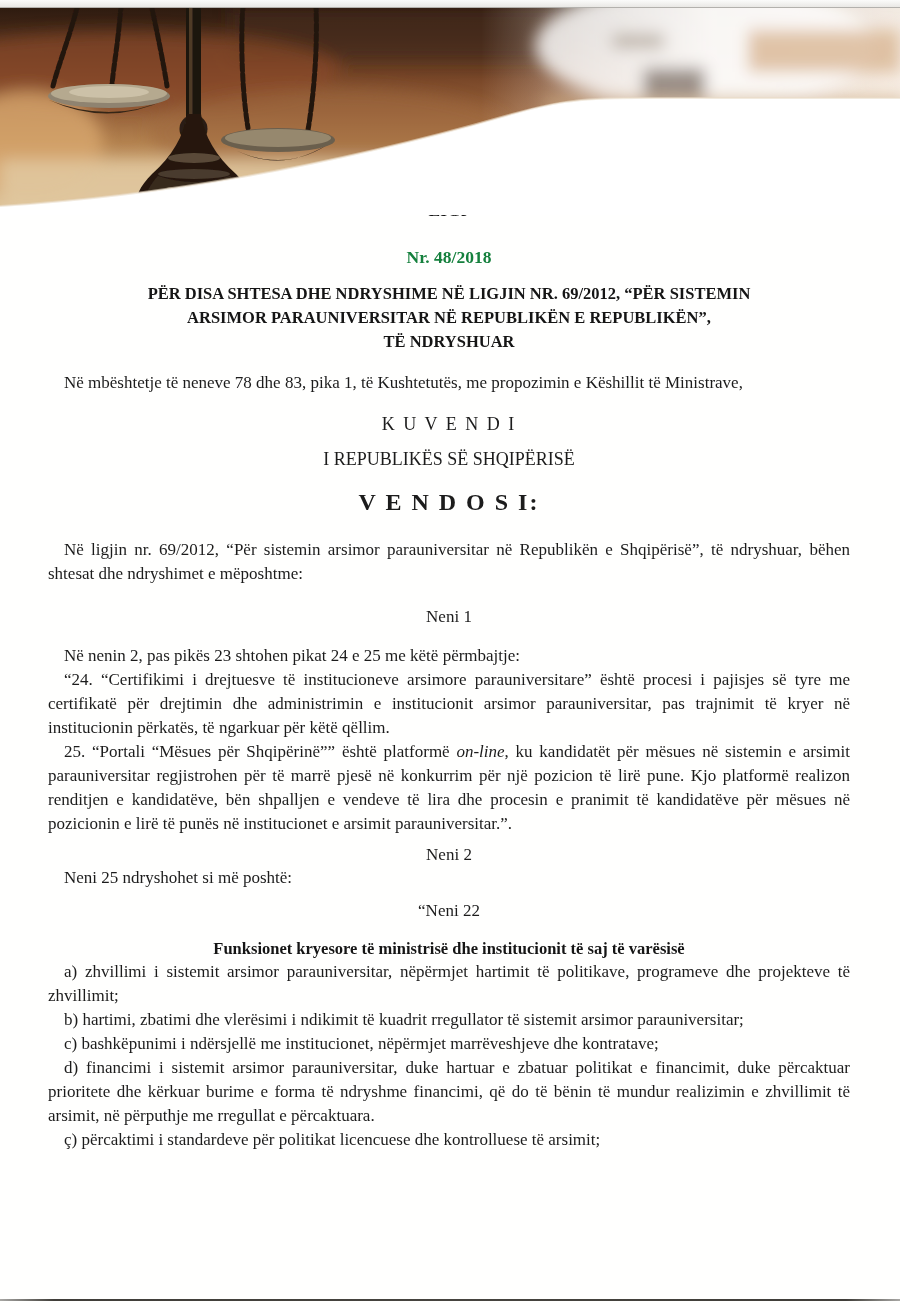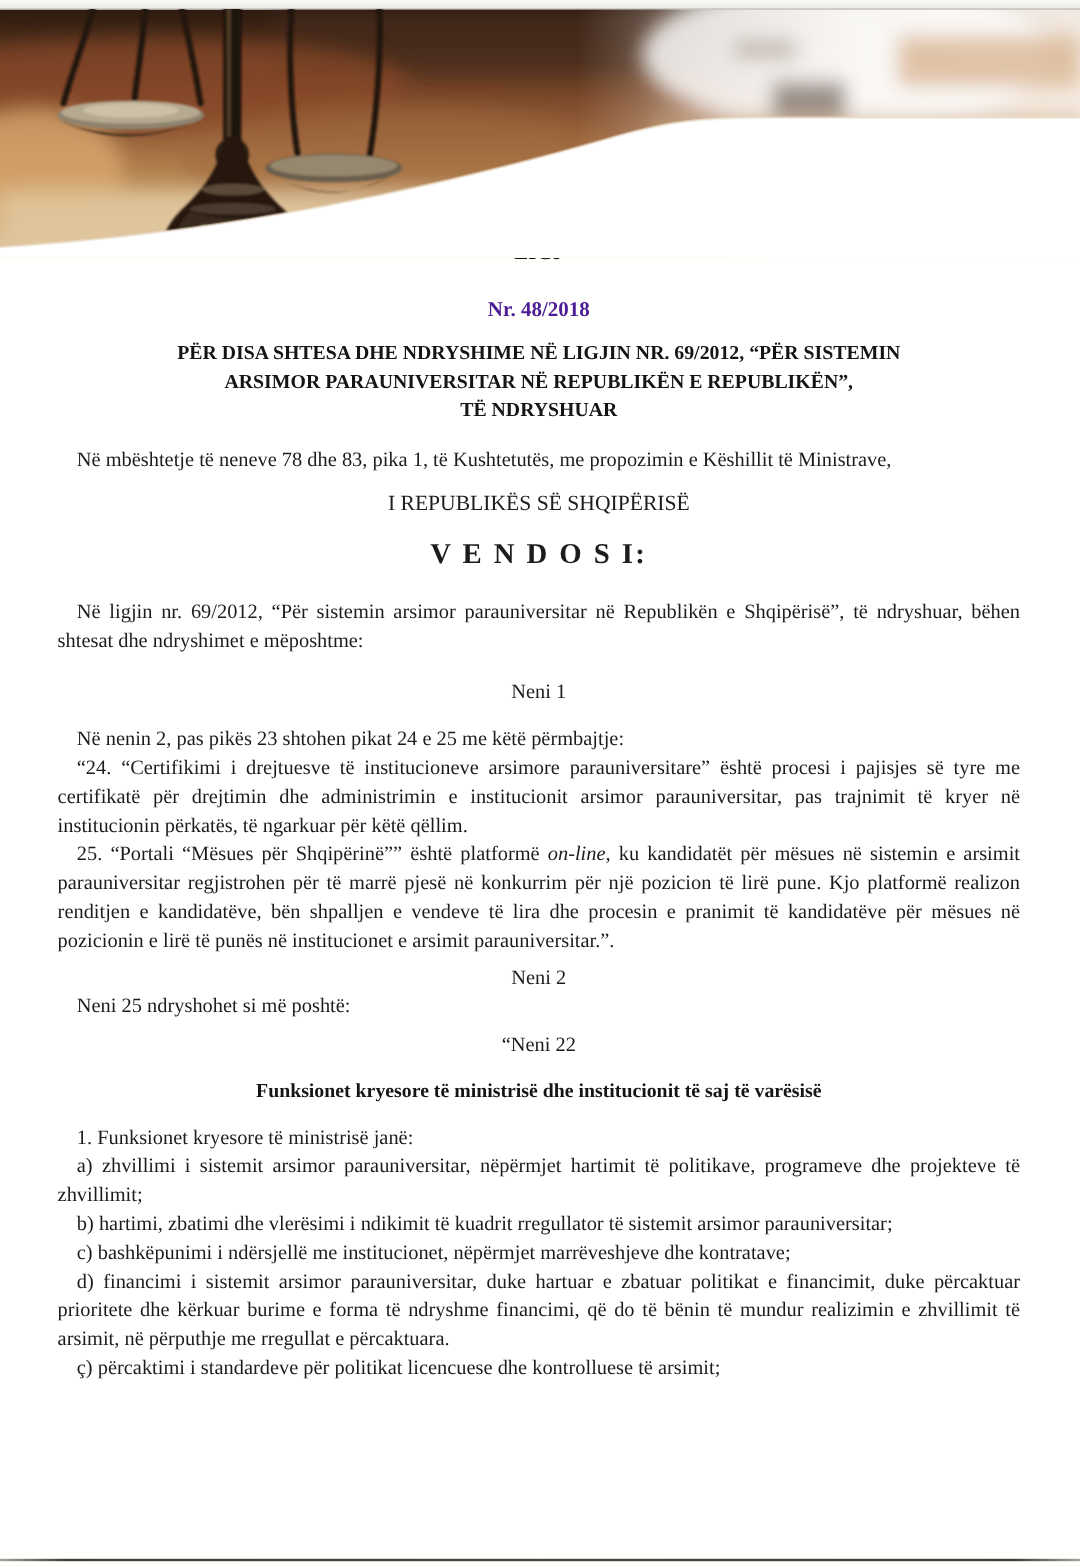--- a/index.html
+++ b/index.html
@@ -20,21 +20,21 @@
   .banner svg { display: block; }
 
   .doc { padding: 0 50px 0 48px; }
 
   .c { text-align: center; }
   .h-ligj {
     margin: -16px 0 0 0;
     font-size: 17.5px; line-height: 22px;
     font-weight: bold; color: #151515;
   }
-  .h-nr { margin: 25px 0 0 0; font-size: 17.5px; line-height: 22px; font-weight: bold; color: #4c1d95; }
+  .h-nr { margin: 25px 0 0 0; font-size: 17.5px; line-height: 22px; font-weight: bold; color: #15803d; }
   .h-title { margin: 14px 0 0 0; font-size: 16.5px; line-height: 24px; font-weight: bold; color: #151515; }
   .bt {
     margin: 0;
     font-size: 17px; line-height: 24px;
     text-align: justify;
     text-indent: 16px;
   }
   .mt-pre { margin-top: 17px; }
   .kuvendi { margin: 18px 0 0 0; font-size: 18px; line-height: 22px; letter-spacing: 2px; font-weight: normal; }
   .republika { margin: 13px 0 0 0; font-size: 18px; line-height: 22px; font-weight: normal; }
@@ -151,36 +151,36 @@
   <h2 class="h-nr c">Nr. 48/2018</h2>
 
   <div class="h-title c">
     <div>PËR DISA SHTESA DHE NDRYSHIME NË LIGJIN NR. 69/2012, “PËR SISTEMIN</div>
     <div>ARSIMOR PARAUNIVERSITAR NË REPUBLIKËN E REPUBLIKËN”,</div>
     <div>TË NDRYSHUAR</div>
   </div>
 
   <p class="bt mt-pre">Në mbështetje të neneve 78 dhe 83, pika 1, të Kushtetutës, me propozimin e Këshillit të Ministrave,</p>
 
+  <div class="kuvendi c">K U V E N D I</div>
   <div class="republika c">I REPUBLIKËS SË SHQIPËRISË</div>
   <div class="vendosi c">V E N D O S I:</div>
 
   <p class="bt mt-intro">Në ligjin nr. 69/2012, “Për sistemin arsimor parauniversitar në Republikën e Shqipërisë”, të ndryshuar, bëhen shtesat dhe ndryshimet e mëposhtme:</p>
 
   <h4 class="h-neni c">Neni 1</h4>
   <p class="bt mt-lead">Në nenin 2, pas pikës 23 shtohen pikat 24 e 25 me këtë përmbajtje:</p>
   <p class="bt">“24. “Certifikimi i drejtuesve të institucioneve arsimore parauniversitare” është procesi i pajisjes së tyre me certifikatë për drejtimin dhe administrimin e institucionit arsimor parauniversitar, pas trajnimit të kryer në institucionin përkatës, të ngarkuar për këtë qëllim.</p>
   <p class="bt"><span>25. “Portali “Mësues për Shqipërinë”” është platformë </span><em>on-line</em><span>, ku kandidatët për mësues në sistemin e arsimit parauniversitar regjistrohen për të marrë pjesë në konkurrim për një pozicion të lirë pune. Kjo platformë realizon renditjen e kandidatëve, bën shpalljen e vendeve të lira dhe procesin e pranimit të kandidatëve për mësues në pozicionin e lirë të punës në institucionet e arsimit parauniversitar.”.</span></p>
 
   <h4 class="h-neni2 c">Neni 2</h4>
   <p class="bt mt-lead2">Neni 25 ndryshohet si më poshtë:</p>
   <h4 class="h-neni25 c">“Neni 22</h4>
   <div class="h-sub c">Funksionet kryesore të ministrisë dhe institucionit të saj të varësisë</div>
 
-  <p class="bt mt-funk">1. Funksionet kryesore të ministrisë janë:</p>
   <p class="bt">a) zhvillimi i sistemit arsimor parauniversitar, nëpërmjet hartimit të politikave, programeve dhe projekteve të zhvillimit;</p>
   <p class="bt">b) hartimi, zbatimi dhe vlerësimi i ndikimit të kuadrit rregullator të sistemit arsimor parauniversitar;</p>
   <p class="bt">c) bashkëpunimi i ndërsjellë me institucionet, nëpërmjet marrëveshjeve dhe kontratave;</p>
   <p class="bt">d) financimi i sistemit arsimor parauniversitar, duke hartuar e zbatuar politikat e financimit, duke përcaktuar prioritete dhe kërkuar burime e forma të ndryshme financimi, që do të bënin të mundur realizimin e zhvillimit të arsimit, në përputhje me rregullat e përcaktuara.</p>
   <p class="bt">ç) përcaktimi i standardeve për politikat licencuese dhe kontrolluese të arsimit;</p>
 </div>
 
 <div class="page-edge"></div>
 
 </body></html>

